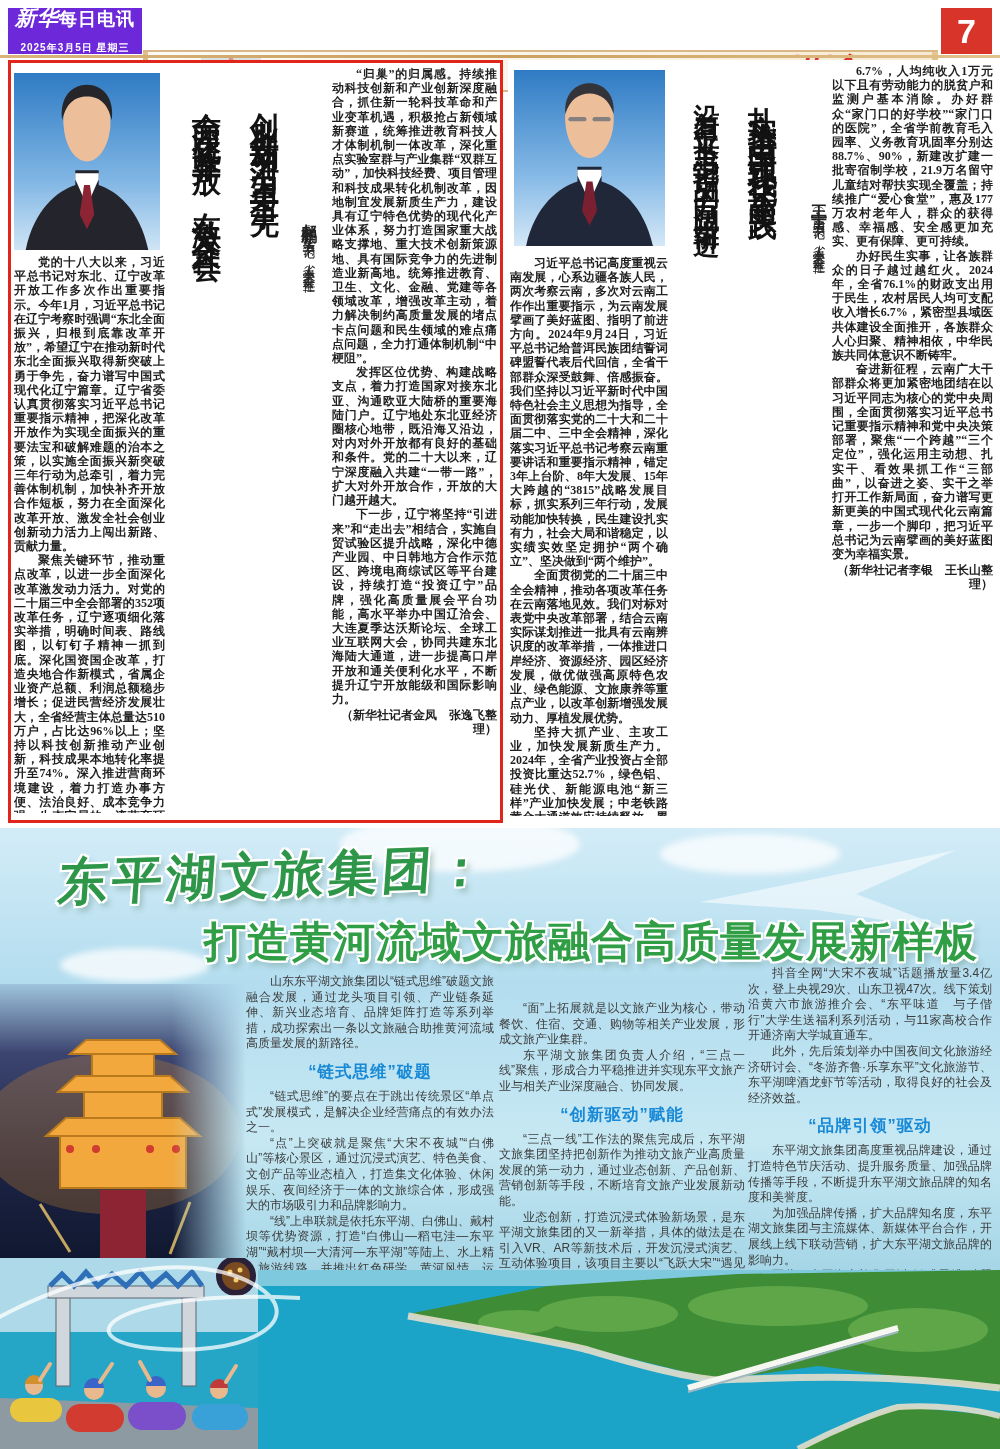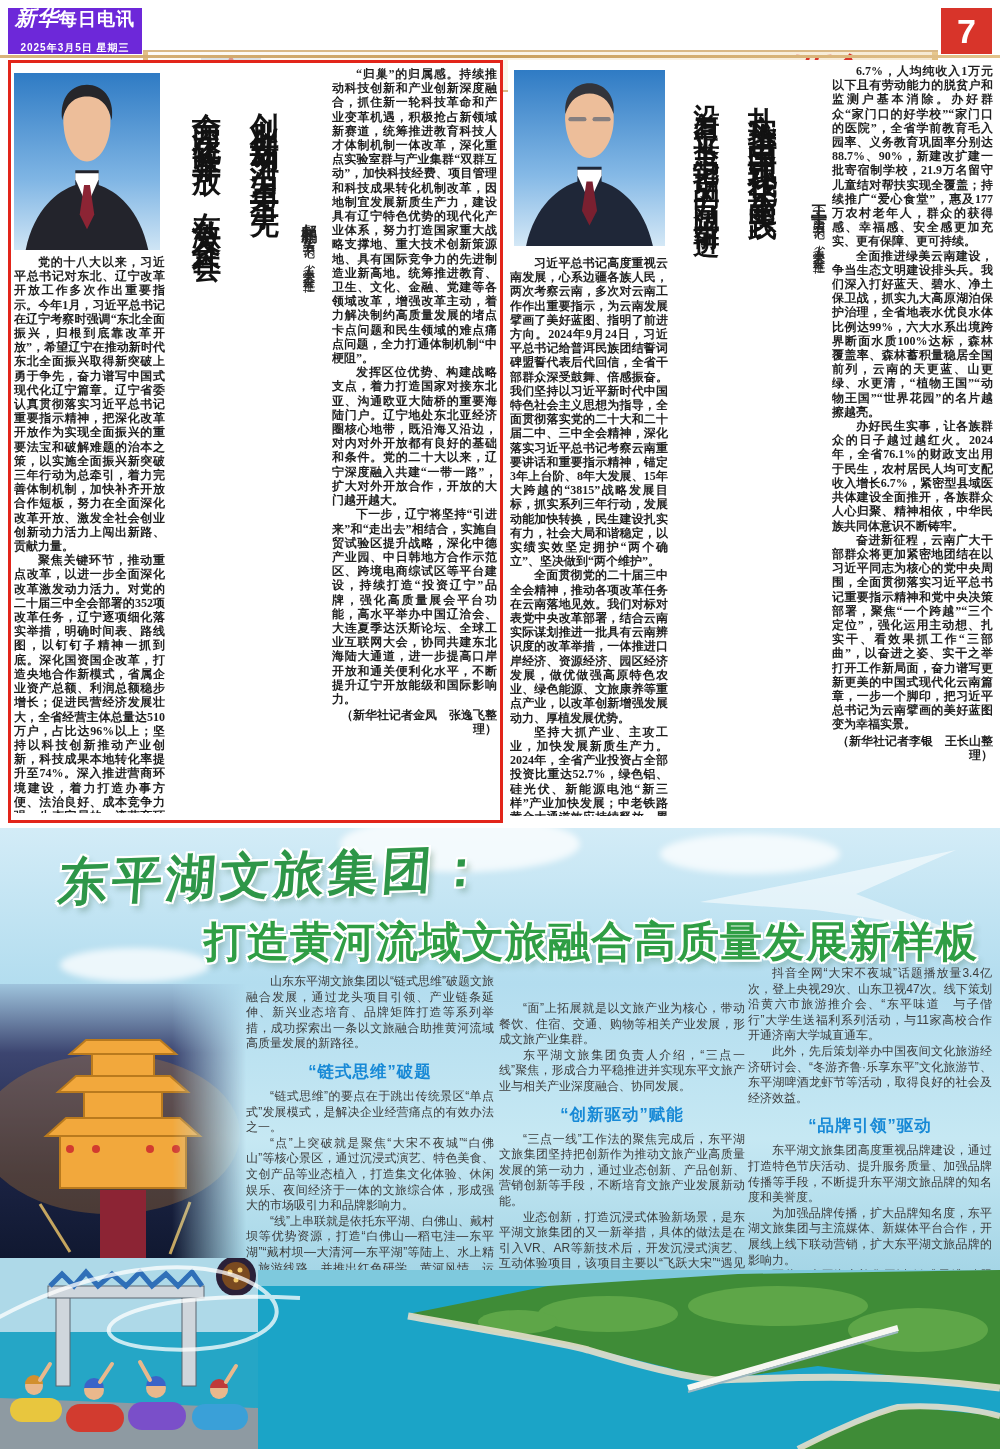--- a/index.html
+++ b/index.html
@@ -189,21 +189,20 @@
     </div>
     <div class="headline" style="left:182px; top:23px; height:575px;">
       <span class="vcol a2l">沿着习近平总书记指引的方向阔步前进</span>
       <span class="vcol a2r">扎实推进中国式现代化云南实践</span>
     </div>
     <div class="byline" style="left:300px; top:132px; height:400px;">
       <span class="byname">王宁</span><span class="bytitle">（云南省委书记、省人大常委会主任）</span>
     </div>
     <div class="col" style="left:324px; top:4px; width:161px; height:752px;">
       <p>6.7%，人均纯收入1万元以下且有劳动能力的脱贫户和监测户基本消除。办好群众“家门口的好学校”“家门口的医院”，全省学前教育毛入园率、义务教育巩固率分别达88.7%、90%，新建改扩建一批寄宿制学校，21.9万名留守儿童结对帮扶实现全覆盖；持续推广“爱心食堂”，惠及177万农村老年人，群众的获得感、幸福感、安全感更加充实、更有保障、更可持续。</p>
-      <p>全面推进绿美云南建设，争当生态文明建设排头兵。我们深入打好蓝天、碧水、净土保卫战，抓实九大高原湖泊保护治理，全省地表水优良水体比例达99%，六大水系出境跨界断面水质100%达标，森林覆盖率、森林蓄积量稳居全国前列，云南的天更蓝、山更绿、水更清，“植物王国”“动物王国”“世界花园”的名片越擦越亮。</p>
       <p>办好民生实事，让各族群众的日子越过越红火。2024年，全省76.1%的财政支出用于民生，农村居民人均可支配收入增长6.7%，紧密型县域医共体建设全面推开，各族群众人心归聚、精神相依，中华民族共同体意识不断铸牢。</p>
       <p>奋进新征程，云南广大干部群众将更加紧密地团结在以习近平同志为核心的党中央周围，全面贯彻落实习近平总书记重要指示精神和党中央决策部署，聚焦“一个跨越”“三个定位”，强化运用主动想、扎实干、看效果抓工作“三部曲”，以奋进之姿、实干之举打开工作新局面，奋力谱写更新更美的中国式现代化云南篇章，一步一个脚印，把习近平总书记为云南擘画的美好蓝图变为幸福实景。</p>
       <p class="credit">（新华社记者李银　王长山整理）</p>
     </div>
   </article>
 
   <section class="ad">
     <div class="cloud" style="left:340px; top:-12px; width:240px; height:56px;"></div>
     <div class="cloud" style="left:660px; top:6px; width:180px; height:40px;"></div>
     <div class="cloud" style="left:60px; top:120px; width:150px; height:34px;"></div>

